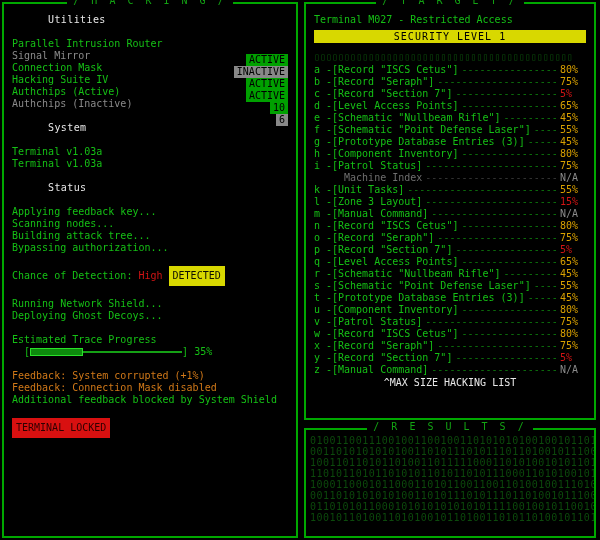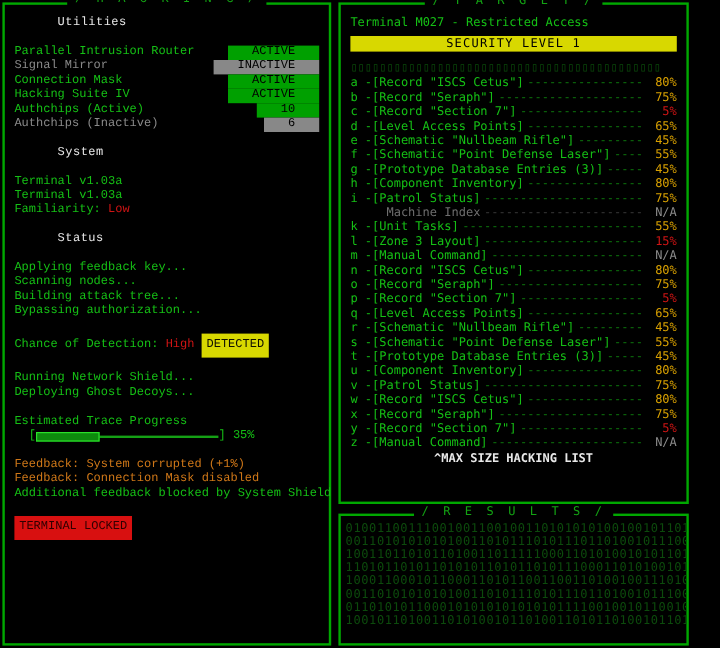--- a/index.html
+++ b/index.html
@@ -19,21 +19,21 @@
   }
   .screen {
     position: relative;
     width: 600px;
     height: 540px;
     box-sizing: border-box;
     padding: 2px;
     display: flex;
     gap: 6px;
   }
-  .col-left { width: 274px; display: flex; flex-direction: column; font-family: Liberation Mono, monospace; }
+  .col-left { width: 296px; display: flex; flex-direction: column; }
   .col-right { width: 292px; display: flex; flex-direction: column; gap: 8px; }
 
   
   .panel {
     position: relative;
     border: 2px solid #00a800;
     box-sizing: border-box;
     background: #000;
   }
   .panel.grow { flex: 1 1 auto; }
@@ -71,24 +71,24 @@
   .util-row {
     position: relative;
     height: 12px;
     white-space: pre;
   }
   .util-label { color: #15c015; }
   .util-label.off { color: #8a8a8a; }
   .badge {
     position: absolute;
     right: 0;
-    top: 0;
+    top: 16px;
     height: 12px;
     line-height: 12px;
-    padding: 0 20px;
+    padding: 0 3px;
     color: #000;
     background: #00a000;
     text-align: center;
   }
   .badge.inactive { background: #888888; }
 
   
   .progress-line { white-space: pre; color: #15c015; position: relative; height: 12px; }
   .bar-wrap {
     display: inline-block;
@@ -145,24 +145,24 @@
   }
   .tkey { color: #15c015; width: 18px; flex: none; }
   .tname { color: #15c015; flex: none; }
   .tdash {
     flex: 1 1 auto;
     overflow: hidden;
     color: #0d7a0d;
     margin: 0 3px;
     white-space: nowrap;
   }
-  .tval { flex: none; width: 26px; text-align: right; }
+  .tval { flex: none; width: 26px; text-align: left; }
   .trow.muted .tkey, .trow.muted .tname { color: #6e6e6e; }
   .trow.muted .tdash { color: #3a3a3a; }
-  .maxsize { color: #e8e8e8; text-align: center; white-space: pre; margin-top: 1px; font-weight: bold; }
+  .maxsize { color: #e8e8e8; text-align: center; white-space: pre; margin-top: 1px; }
 
   
   .results-body {
     padding: 5px 4px;
     color: #0c4a0c;
     line-height: 11px;
     font-size: 10px;
     letter-spacing: 0.5px;
     white-space: pre;
     overflow: hidden;
@@ -194,21 +194,20 @@
           </div>
 
         <div class="blank"></div>
 
         <div class="heading">System</div>
         <div class="blank"></div>
         <div id="system-lines">
             <div class="row green">Terminal v1.03a</div>
             <div class="row green">Terminal v1.03a</div>
           </div>
-        <div class="row"><span class="green">Familiarity: </span><span class="red">Low</span></div>
 
         <div class="blank"></div>
 
         <div class="heading">Status</div>
         <div class="blank"></div>
         <div id="status-pre">
             <div class="row green">Applying feedback key...</div>
             <div class="row green">Scanning nodes...</div>
             <div class="row green">Building attack tree...</div>
             <div class="row green">Bypassing authorization...</div>

